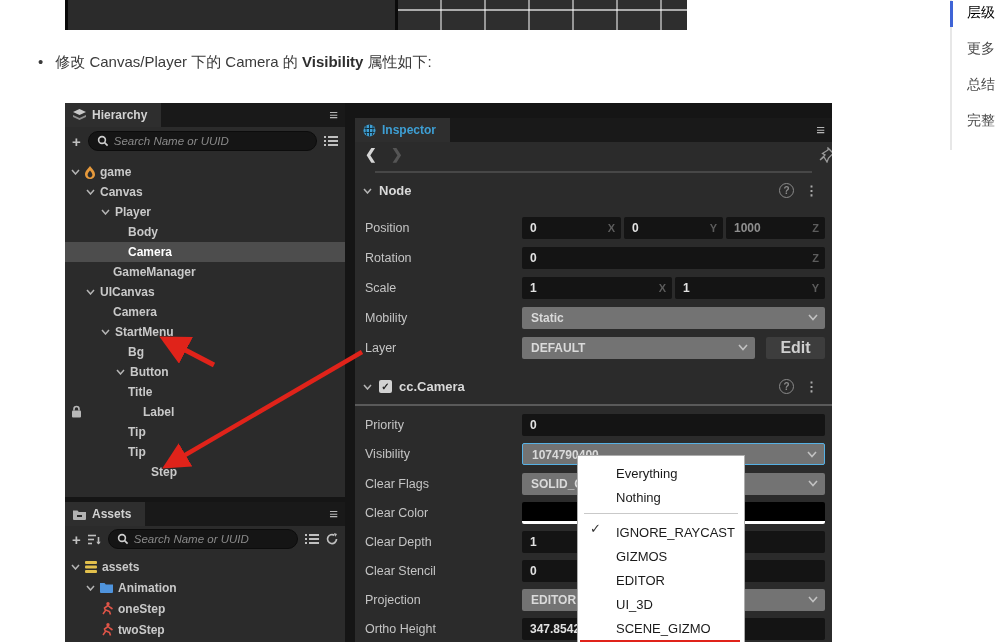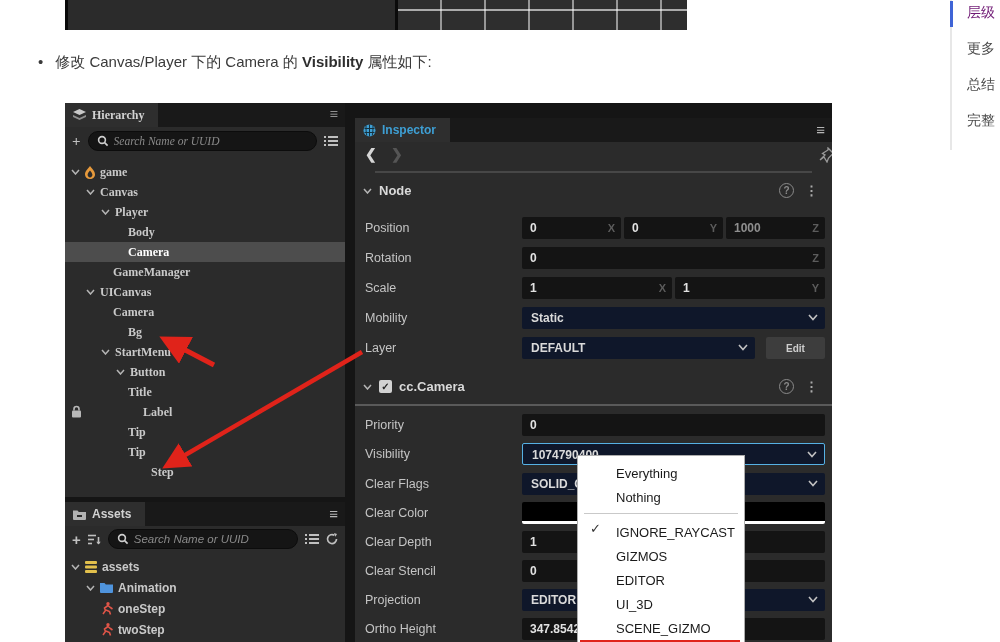--- a/index.html
+++ b/index.html
@@ -16,27 +16,27 @@
 
   
   .bullet-line { position:absolute; left:38px; top:53px; width:860px; font-size:15px; color:#3a3a3a; }
   .bullet-line::before { content:"•"; margin-right:12px; color:#3a3a3a; }
   .bullet-line b { font-weight:bold; color:#2e2e2e; }
 
   
   .toc { position:absolute; left:950px; top:0; width:50px; height:150px; border-left:2px solid #e7e7e7; }
   .toc .active-bar { position:absolute; left:-2px; top:1px; width:3px; height:26px; background:#3f64d6; }
   .toc-item { position:absolute; left:15px; font-size:14px; color:#4a4a4a; white-space:nowrap; cursor:pointer; }
-  .toc-item.active { color:#701a75; }
+  .toc-item.active { color:#000000; }
 
   
   .shot { position:absolute; left:65px; top:103px; width:767px; height:539px; background:#151515;
           font-size:12px; color:#c9c9c9; overflow:hidden; }
   .panel { position:absolute; background:#2b2b2b; overflow:hidden; }
-  .p-hier   { left:0;   top:0;    width:280px; height:394px;font-family:Liberation Serif, serif; }
+  .p-hier   { left:0;   top:0;    width:280px; height:394px; }
   .p-assets { left:0;   top:399px; width:280px; height:140px; }
   .p-insp   { left:290px; top:15px;  width:477px; height:539px; }
 
   .tabbar { position:relative; height:24px; background:#191919; }
   .tab { display:inline-flex; align-items:center; gap:6px; height:24px; padding:0 14px 0 8px;
          background:#2e2e2e; font-weight:bold; font-size:12px; color:#d2d2d2; }
   .tab.blue { color:#3e9fd4; }
   .burger { position:absolute; right:7px; top:3px; font-size:15px; color:#b5b5b5; cursor:pointer; }
 
   .toolbar { display:flex; align-items:center; gap:7px; height:28px; padding:0 7px; }
@@ -66,25 +66,25 @@
   .checkbox { width:13px; height:13px; background:#d2d2d2; border-radius:2px; color:#222; font-size:10px;
               line-height:13px; text-align:center; font-weight:bold; cursor:pointer; }
 
   .prow { position:absolute; left:10px; right:7px; height:22px; }
   .plabel { position:absolute; left:0; top:4px; font-size:12.5px; color:#c4c4c4; }
   .fieldzone { position:absolute; left:157px; right:0; top:0; bottom:0; display:flex; gap:3px; }
   .nfield { position:relative; flex:1; background:#141414; border-radius:2px; }
   .nfield .val { position:absolute; left:8px; top:4px; font-weight:bold; color:#e2e2e2; }
   .nfield .val.dim { color:#8f8f8f; }
   .nfield .axis { position:absolute; right:6px; top:5px; font-size:11px; font-weight:bold; color:#5c5c5c; }
-  .select { position:relative; flex:1; background:#0f172a; border-radius:2px; cursor:pointer; }
+  .select { position:relative; flex:1; background:#737373; border-radius:2px; cursor:pointer; }
   .select .val { position:absolute; left:9px; top:4px; font-weight:bold; color:#dadada; white-space:nowrap; }
   .select .sc { position:absolute; right:7px; top:7px; }
   .select.focused { border:1.5px solid #56b1e4; }
-  .btn { background:#3d3d3d; border-radius:2px; color:#cfcfcf; font-weight:bold; font-size:10px;
+  .btn { background:#3d3d3d; border-radius:2px; color:#cfcfcf; font-weight:bold; font-size:16px;
          display:flex; align-items:center; justify-content:center; cursor:pointer; }
   .colorfield { position:relative; flex:1; background:#000; border-radius:2px; border-bottom:3px solid #fff; cursor:pointer; }
 
   
   .popup { position:absolute; left:222px; top:337px; width:168px; height:210px; background:#fff;
            border:1px solid #adadad; z-index:20; font-size:13px; color:#1a1a1a; }
   .pop-item { position:absolute; left:0; right:0; height:24px; line-height:24px; padding-left:38px; cursor:pointer; }
   .pop-div { position:absolute; left:6px; right:6px; height:1px; background:#c9c9c9; }
   .pop-check { position:absolute; left:12px; top:0; color:#333; }
   .redbox { position:absolute; left:2px; top:184px; width:160px; height:30px; border:3px solid #e0231a; z-index:21; }
@@ -199,30 +199,30 @@
           <span class="chev-i icon">
               <svg width="9" height="6" viewBox="0 0 9 6">
                 <polyline points="1,1 4.5,5 8,1" fill="none" stroke="#b5b5b5" stroke-width="1.5"></polyline>
               </svg>
             </span>
           <span>UICanvas</span>
         </div>
         <div class="trow" style="padding-left:48px">
           <span>Camera</span>
         </div>
+        <div class="trow" style="padding-left:36px">
+          <span class="chev-i icon">
+              <svg width="9" height="6" viewBox="0 0 9 6">
+                <polyline points="1,1 4.5,5 8,1" fill="none" stroke="#b5b5b5" stroke-width="1.5"></polyline>
+              </svg>
+            </span>
+          <span>StartMenu</span>
+        </div>
         <div class="trow" style="padding-left:63px">
           <span>Bg</span>
-        </div>
-        <div class="trow" style="padding-left:36px">
-          <span class="chev-i icon">
-              <svg width="9" height="6" viewBox="0 0 9 6">
-                <polyline points="1,1 4.5,5 8,1" fill="none" stroke="#b5b5b5" stroke-width="1.5"></polyline>
-              </svg>
-            </span>
-          <span>StartMenu</span>
         </div>
         <div class="trow" style="padding-left:51px">
           <span class="chev-i icon">
               <svg width="9" height="6" viewBox="0 0 9 6">
                 <polyline points="1,1 4.5,5 8,1" fill="none" stroke="#b5b5b5" stroke-width="1.5"></polyline>
               </svg>
             </span>
           <span>Button</span>
         </div>
         <div class="trow" style="padding-left:63px">

